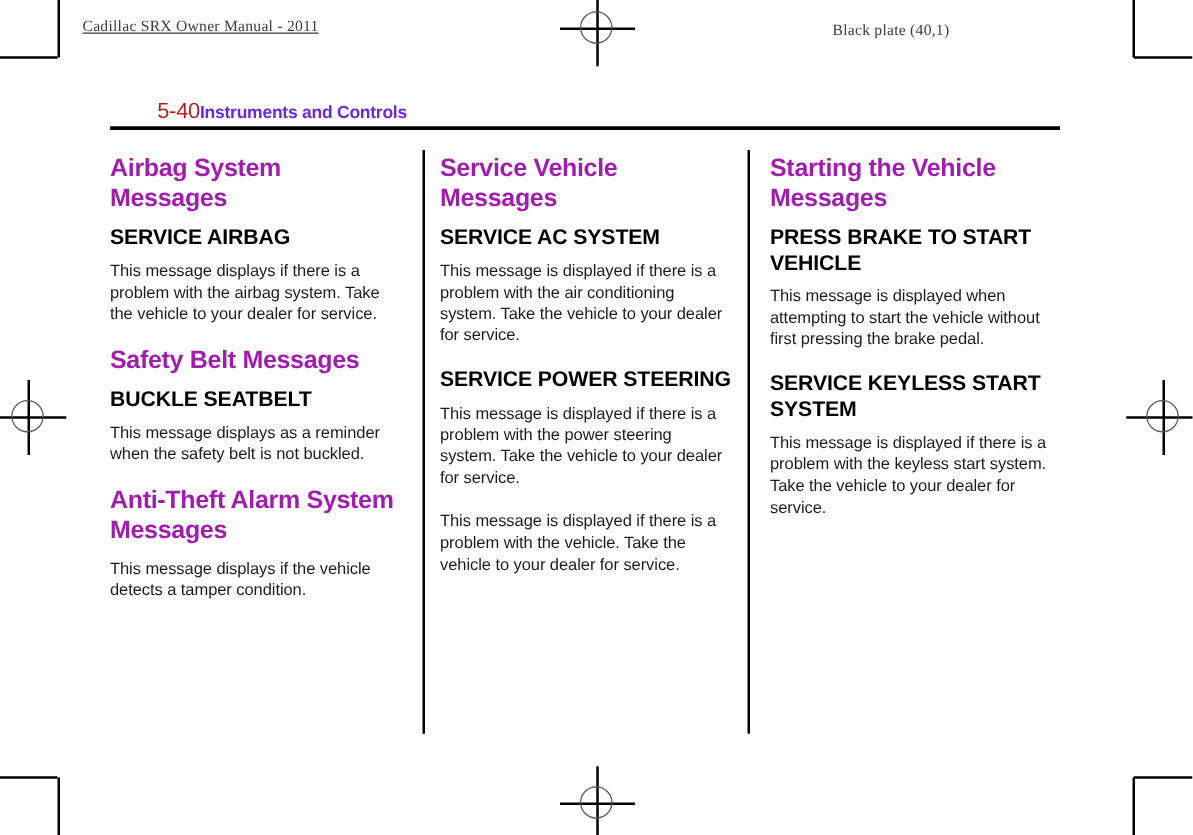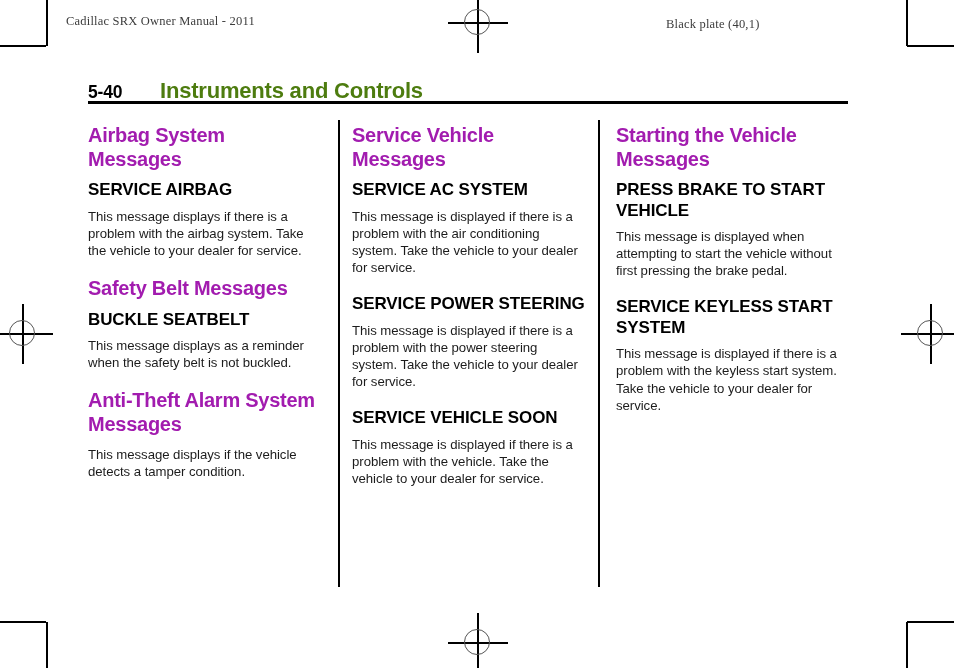--- a/index.html
+++ b/index.html
@@ -65,45 +65,46 @@
 
   
   .runhead {
     position: absolute;
     font-family: "Liberation Serif", serif;
     font-size: 12.5px;
     color: #3c3c3c;
     letter-spacing: 0.2px;
     white-space: nowrap;
   }
-  .runhead-left  { left: 66px;  top: 14px; }
+  .runhead-left  { left: 66px;  top: 14px; text-decoration: underline; }
   .runhead-right { left: 666px; top: 17px; }
 
   
   .page-title-row {
     position: absolute;
     left: 88px;
     top: 78px;
     width: 760px;
     display: flex;
     align-items: baseline;
   }
   .page-number {
     font-size: 17.5px;
+    font-weight: normal;
+    letter-spacing: -0.2px;
+    color: #b91c1c;
+    width: 72px;
+    flex: none;
+    text-align: right;
+  }
+  .page-title {
+    font-size: 14px;
     font-weight: bold;
     letter-spacing: -0.2px;
-    color: #000000;
-    width: 72px;
-    flex: none;
-  }
-  .page-title {
-    font-size: 22px;
-    font-weight: bold;
-    letter-spacing: -0.2px;
-    color: #4d7c0f;
+    color: #6d28d9;
   }
   .title-rule {
     position: absolute;
     left: 88px;
     top: 101px;
     width: 760px;
     height: 3px;
     background: #000;
   }
 
@@ -247,21 +248,20 @@
           <h3 class="sub-head">SERVICE AC SYSTEM</h3>
           <p class="body-text">This message is displayed if there is a problem with the air conditioning system. Take the vehicle to your dealer for service.</p>
         </div>
 
         <div class="block">
           <h3 class="sub-head">SERVICE POWER STEERING</h3>
           <p class="body-text">This message is displayed if there is a problem with the power steering system. Take the vehicle to your dealer for service.</p>
         </div>
 
         <div class="block">
-          <h3 class="sub-head">SERVICE VEHICLE SOON</h3>
           <p class="body-text">This message is displayed if there is a problem with the vehicle. Take the vehicle to your dealer for service.</p>
         </div>
       </div>
     </div>
 
     <div class="col-gap"></div>
 
     <div class="col">
       <div class="sec-block">
         <h2 class="sec-head">Starting the Vehicle Messages</h2>

